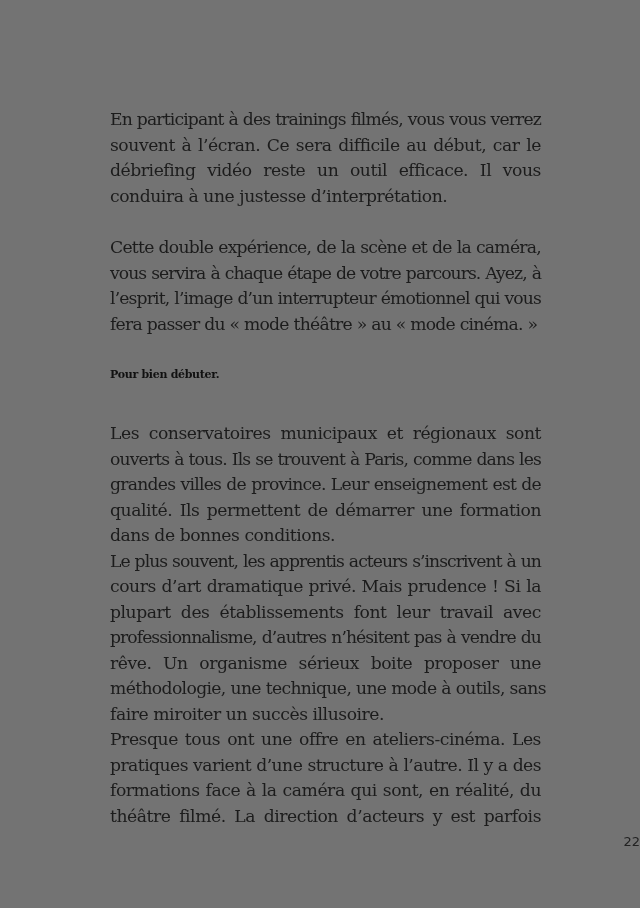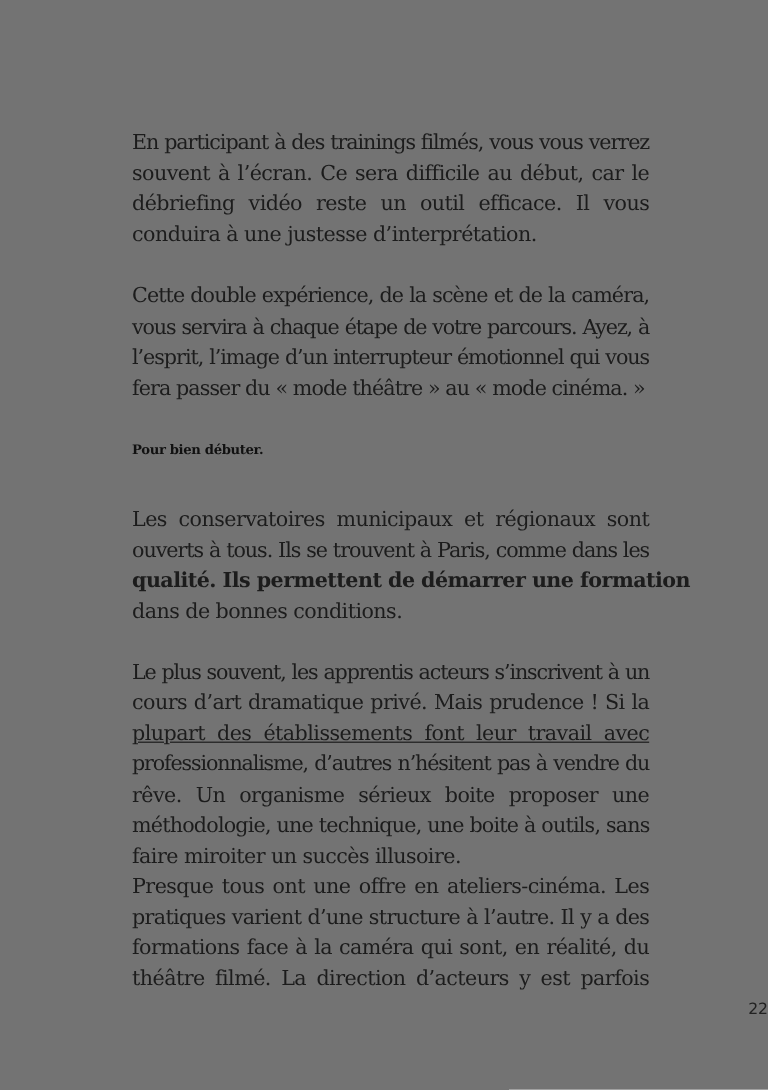--- a/index.html
+++ b/index.html
@@ -41,31 +41,32 @@
     <span class="line" style="white-space: nowrap; letter-spacing: -0.95px;">vous servira à chaque étape de votre parcours. Ayez, à</span>
     <span class="line" style="white-space: nowrap; letter-spacing: -0.85px;">l’esprit, l’image d’un interrupteur émotionnel qui vous</span>
     <span class="line last" style="white-space: nowrap; letter-spacing: -0.75px;">fera passer du « mode théâtre » au « mode cinéma. »</span>
   </div>
 
   <div class="heading">Pour bien débuter.</div>
 
   <div class="text-block" style="top:421px;">
     <span class="line" style="white-space: nowrap;">Les conservatoires municipaux et régionaux sont</span>
     <span class="line" style="white-space: nowrap; letter-spacing: -0.85px;">ouverts à tous. Ils se trouvent à Paris, comme dans les</span>
-    <span class="line" style="white-space: nowrap; font-weight: bold;">qualité. Ils permettent de démarrer une formation</span>
+    <span class="line" style="white-space: nowrap; letter-spacing: -0.75px;">grandes villes de province. Leur enseignement est de</span>
+    <span class="line" style="white-space: nowrap;">qualité. Ils permettent de démarrer une formation</span>
     <span class="line last" style="white-space: nowrap;">dans de bonnes conditions.</span>
   </div>
 
   <div class="text-block" style="top:548.5px;">
     <span class="line" style="white-space: nowrap; letter-spacing: -0.95px;">Le plus souvent, les apprentis acteurs s’inscrivent à un</span>
     <span class="line" style="white-space: nowrap;">cours d’art dramatique privé. Mais prudence ! Si la</span>
-    <span class="line" style="white-space: nowrap; text-decoration: underline;">plupart des établissements font leur travail avec</span>
+    <span class="line" style="white-space: nowrap;">plupart des établissements font leur travail avec</span>
     <span class="line" style="white-space: nowrap; letter-spacing: -0.95px;">professionnalisme, d’autres n’hésitent pas à vendre du</span>
     <span class="line" style="white-space: nowrap;">rêve. Un organisme sérieux boite proposer une</span>
-    <span class="line" style="white-space: nowrap; letter-spacing: -0.65px;">méthodologie, une technique, une boite à outils, sans</span>
+    <span class="line" style="white-space: nowrap; letter-spacing: -0.65px;">méthodologie, une technique, une mode à outils, sans</span>
     <span class="line last" style="white-space: nowrap;">faire miroiter un succès illusoire.</span>
   </div>
 
   <div class="text-block" style="top:727px;">
     <span class="line" style="white-space: nowrap;">Presque tous ont une offre en ateliers-cinéma. Les</span>
     <span class="line" style="white-space: nowrap; letter-spacing: -0.55px;">pratiques varient d’une structure à l’autre. Il y a des</span>
     <span class="line" style="white-space: nowrap;">formations face à la caméra qui sont, en réalité, du</span>
     <span class="line" style="white-space: nowrap;">théâtre filmé. La direction d’acteurs y est parfois</span>
   </div>
 

